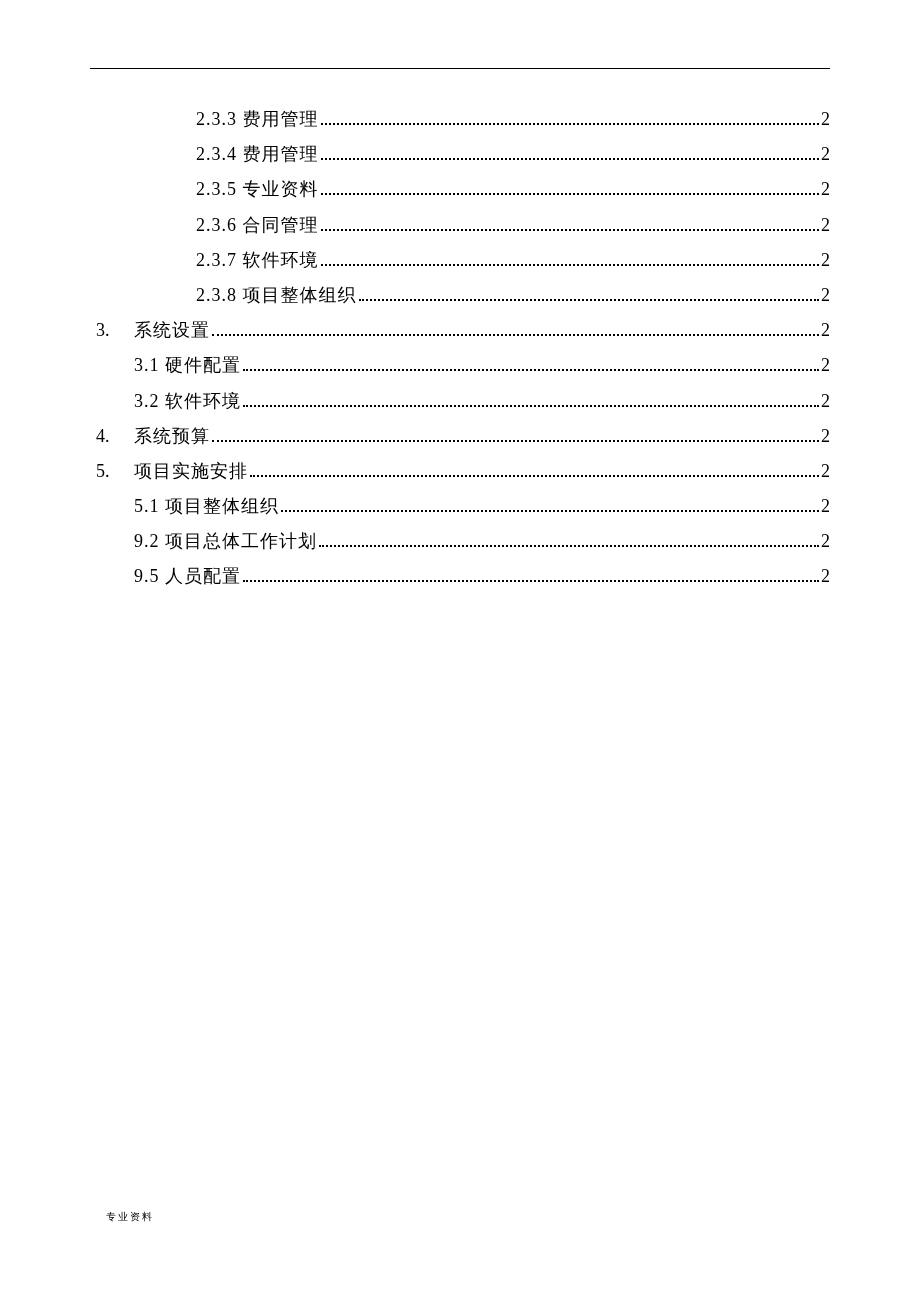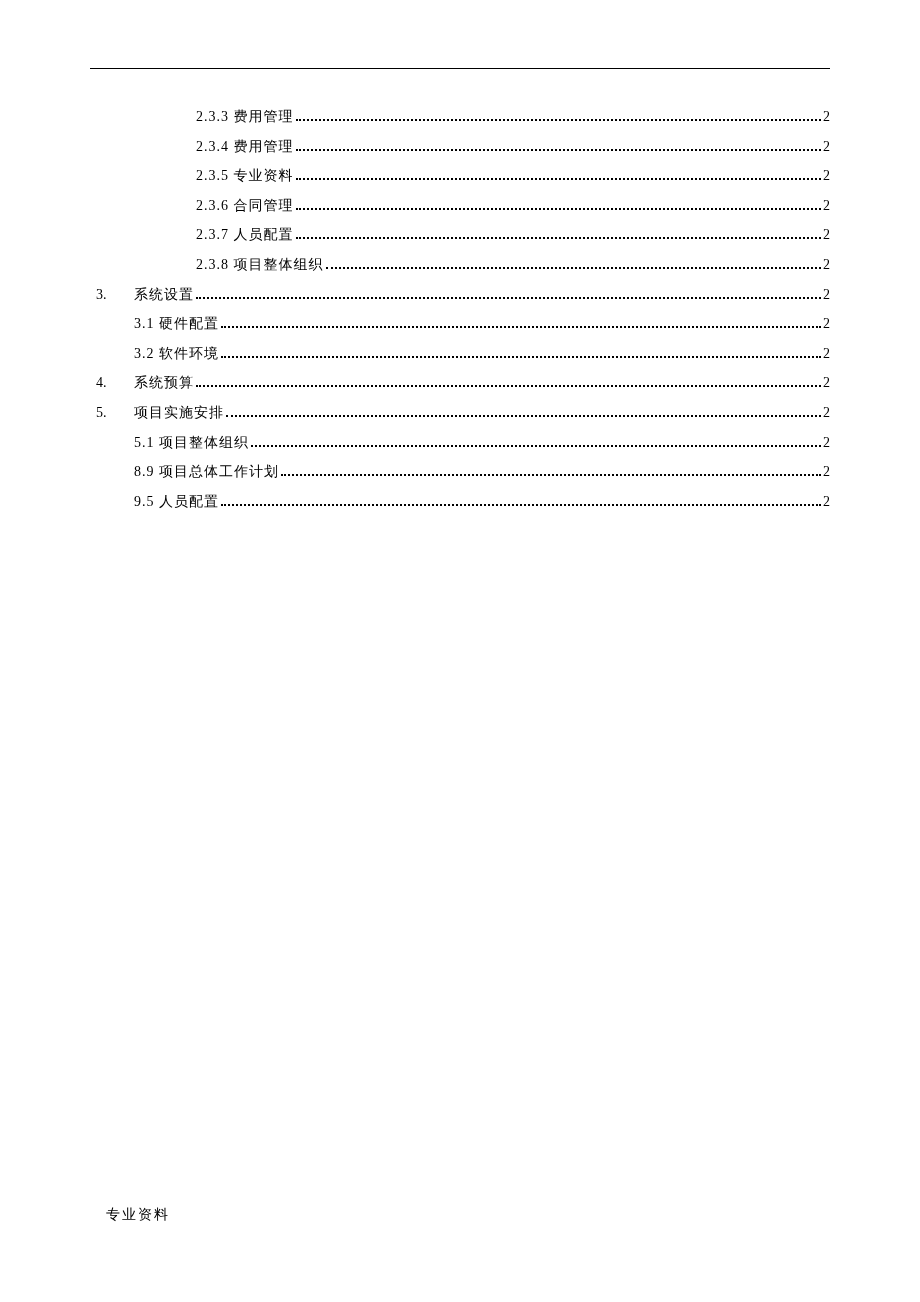--- a/index.html
+++ b/index.html
@@ -15,21 +15,21 @@
       position: relative;
     }
     .page {
       padding: 68px 90px 0 90px;
     }
     .header-line {
       border-top: 1.5px solid #000;
       margin-bottom: 38px;
     }
     .toc {
-      font-size: 14px;
+      font-size: 18px;
       color: #000;
     }
     .toc-row {
       display: flex;
       align-items: baseline;
       margin-bottom: 10px;
       line-height: 1.4;
     }
     .toc-num-col {
       width: 44px;
@@ -56,21 +56,21 @@
       margin: 0 2px 3px 2px;
       min-width: 10px;
     }
     .toc-page {
       white-space: nowrap;
     }
     .footer {
       position: absolute;
       bottom: 78px;
       left: 106px;
-      font-size: 14px;
+      font-size: 10px;
       color: #000;
       letter-spacing: 2px;
     }
   </style>
 </head>
 <body>
 
 <div class="page">
   <div class="header-line"></div>
 
@@ -94,21 +94,21 @@
       <span class="toc-page">2</span>
     </div>
 
     <div class="toc-row toc-level3">
       <span class="toc-label">2.3.6  合同管理</span>
       <span class="toc-dots"></span>
       <span class="toc-page">2</span>
     </div>
 
     <div class="toc-row toc-level3">
-      <span class="toc-label">2.3.7  人员配置</span>
+      <span class="toc-label">2.3.7  软件环境</span>
       <span class="toc-dots"></span>
       <span class="toc-page">2</span>
     </div>
 
     <div class="toc-row toc-level3">
       <span class="toc-label">2.3.8 项目整体组织</span>
       <span class="toc-dots"></span>
       <span class="toc-page">2</span>
     </div>
 
@@ -145,21 +145,21 @@
       <span class="toc-page">2</span>
     </div>
 
     <div class="toc-row toc-level2">
       <span class="toc-label">5.1 项目整体组织</span>
       <span class="toc-dots"></span>
       <span class="toc-page">2</span>
     </div>
 
     <div class="toc-row toc-level2">
-      <span class="toc-label">8.9 项目总体工作计划</span>
+      <span class="toc-label">9.2 项目总体工作计划</span>
       <span class="toc-dots"></span>
       <span class="toc-page">2</span>
     </div>
 
     <div class="toc-row toc-level2">
       <span class="toc-label">9.5 人员配置</span>
       <span class="toc-dots"></span>
       <span class="toc-page">2</span>
     </div>
 

